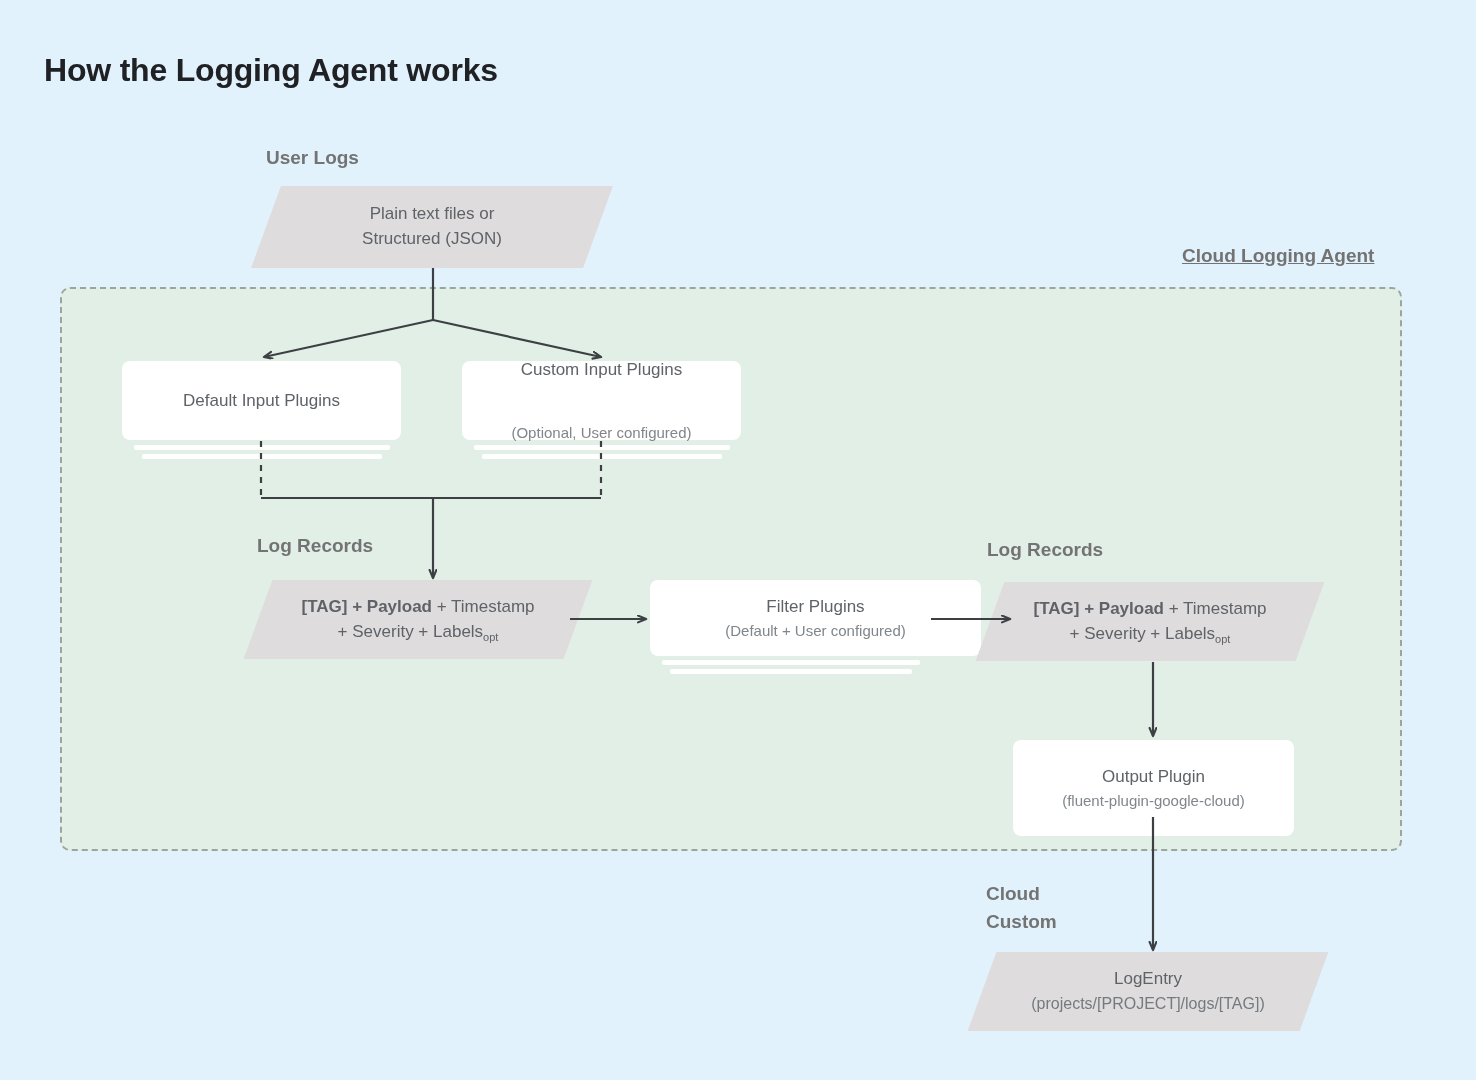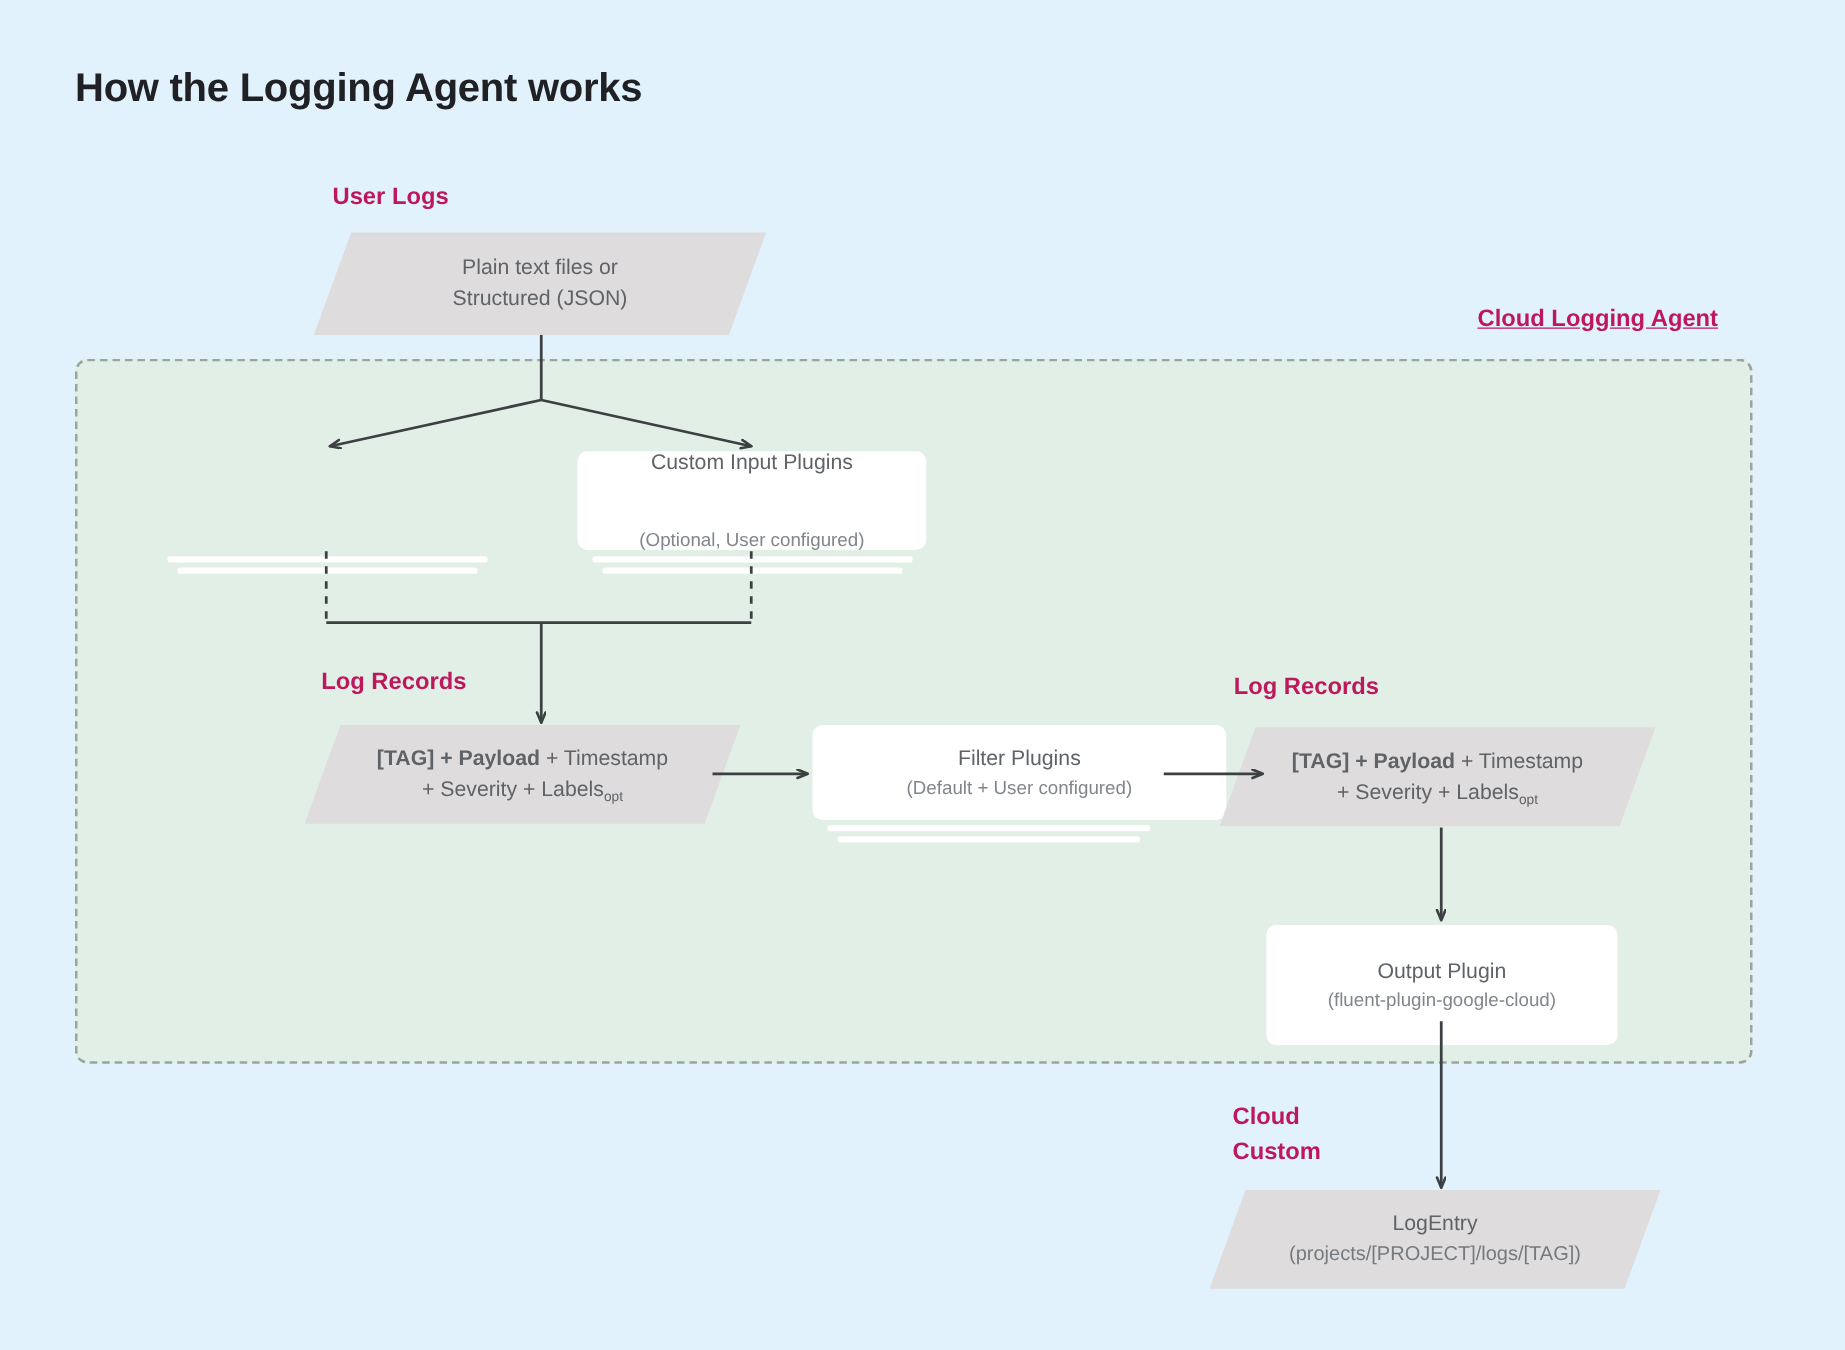--- a/index.html
+++ b/index.html
@@ -16,33 +16,33 @@
   }
   #stage {
     position: absolute;
     left: 0; top: 0;
     width: 1476px;
     height: 1080px;
   }
   .abs { position: absolute; }
 
   #title {
-    left: 60px;
+    left: 44px;
     top: 52px;
     font-size: 32px;
     font-weight: bold;
     color: #202124;
     letter-spacing: -0.2px;
     text-align: right;
   }
 
   .section-label {
     font-size: 19px;
     font-weight: bold;
-    color: #be185d;
+    color: #737373;
     line-height: 1.45;
     white-space: pre-line;
   }
 
   #agent-panel {
     left: 60px;
     top: 287px;
     width: 1342px;
     height: 564px;
     background: #e2efe7;
@@ -127,20 +127,23 @@
 
   <div class="abs para-wrap" style="left:266px; top:186px; width:332px; height:82px;">
     <div class="para" style="width:332px; height:82px;">
       <div class="para-text">
         <div class="l1">Plain text files or</div>
         <div class="l2">Structured (JSON)</div>
       </div>
     </div>
   </div>
 
+  <div class="abs card" style="left:122px; top:361px; width:279px; height:79px;">
+    <div class="t1">Default Input Plugins</div>
+  </div>
   <div class="abs stack-bar" style="left:134px; top:445px; width:256px;"></div>
   <div class="abs stack-bar" style="left:142px; top:454px; width:240px;"></div>
 
   <div class="abs card" style="left:462px; top:361px; width:279px; height:79px;gap:40px;">
     <div class="t1">Custom Input Plugins</div>
     <div class="t2">(Optional, User configured)</div>
   </div>
   <div class="abs stack-bar" style="left:474px; top:445px; width:256px;"></div>
   <div class="abs stack-bar" style="left:482px; top:454px; width:240px;"></div>
 

